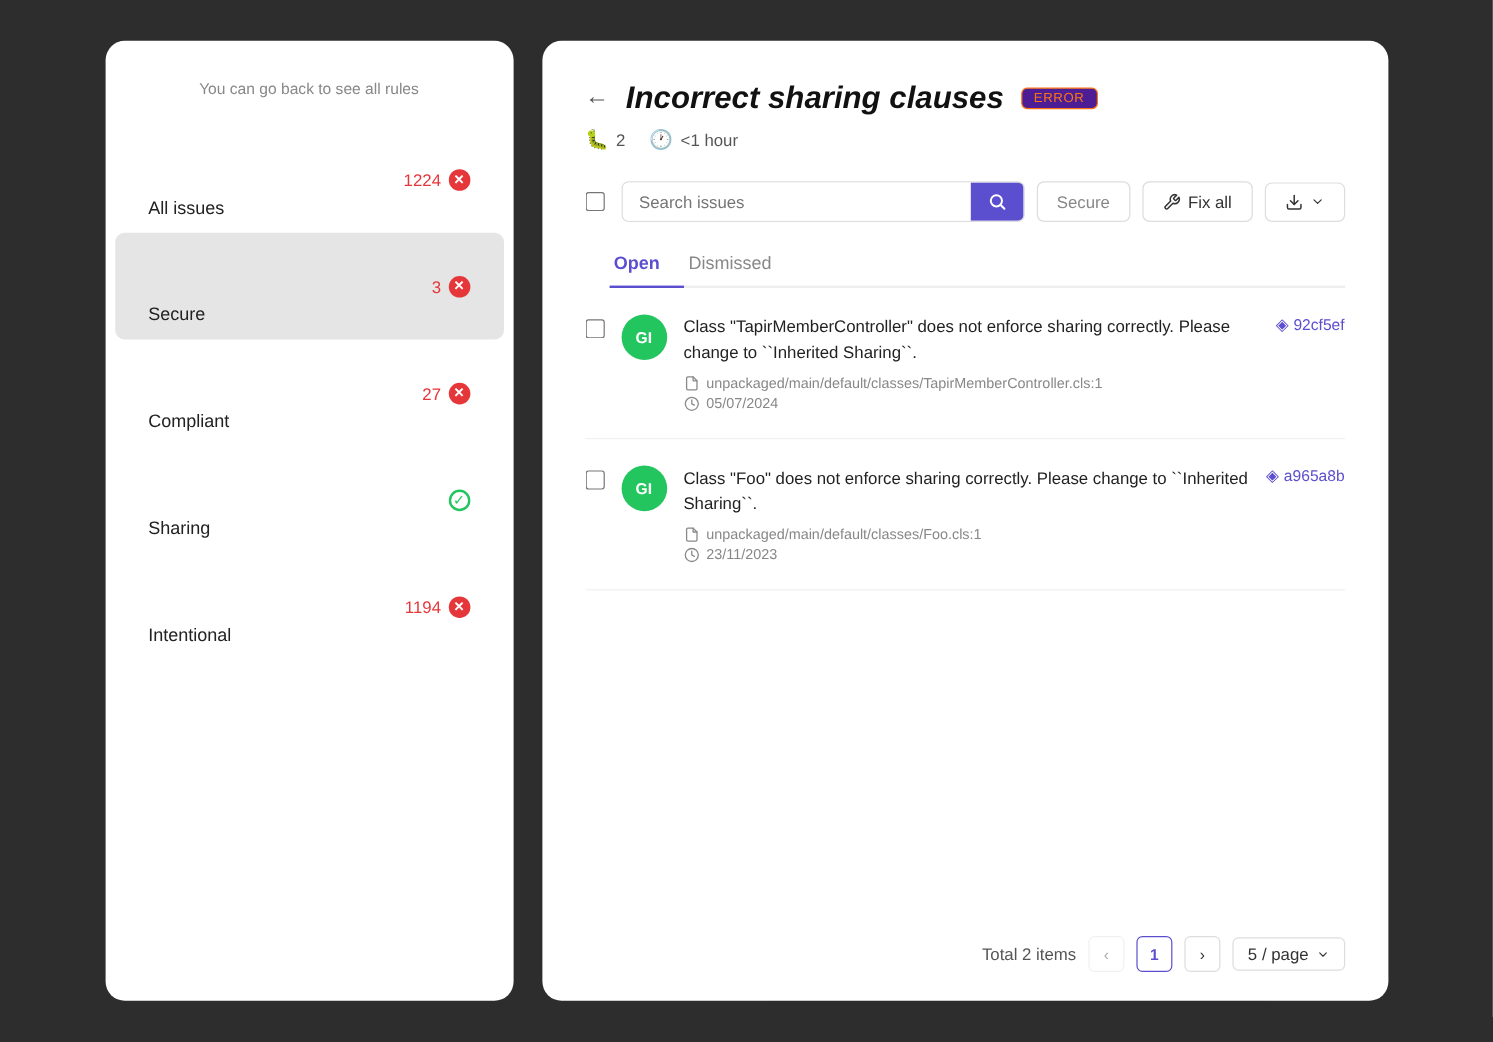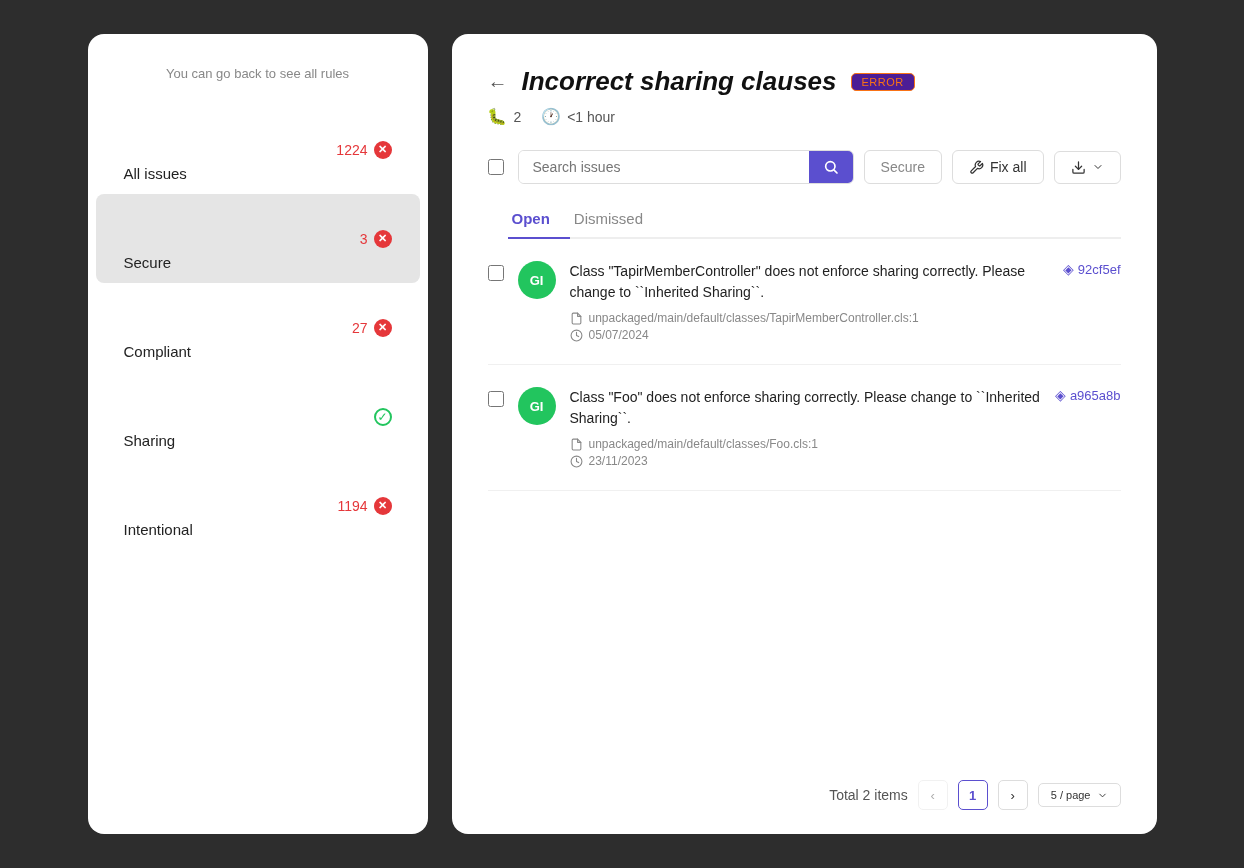--- a/index.html
+++ b/index.html
@@ -309,21 +309,21 @@
       color: #5b4fcf;
       font-weight: 600;
     }
     .page-btn:disabled { opacity: 0.4; cursor: default; }
     .per-page-btn {
       border: 1.5px solid #ddd;
       border-radius: 5px;
       background: #fff;
       cursor: pointer;
       padding: 5px 12px;
-      font-size: 11px;
+      font-size: 14px;
       color: #333;
       display: flex;
       align-items: center;
       gap: 6px;
     }
   </style>
 </head>
 <body>
 
 <div class="container">

